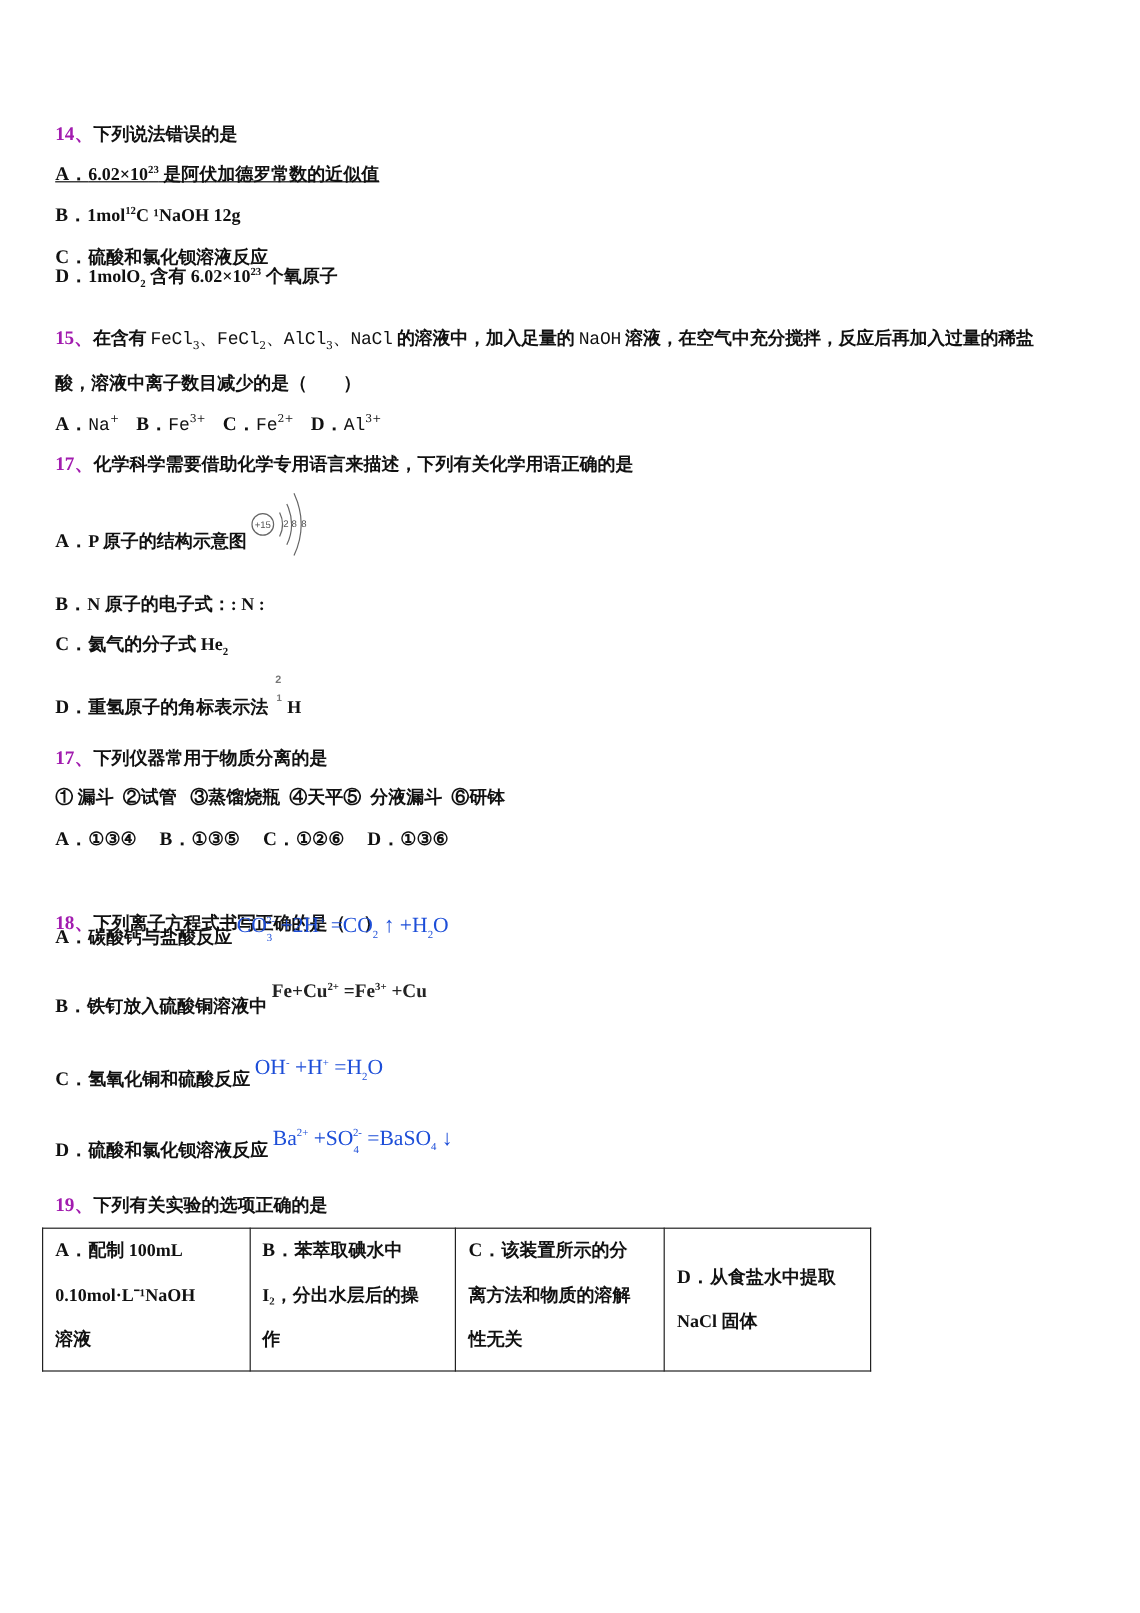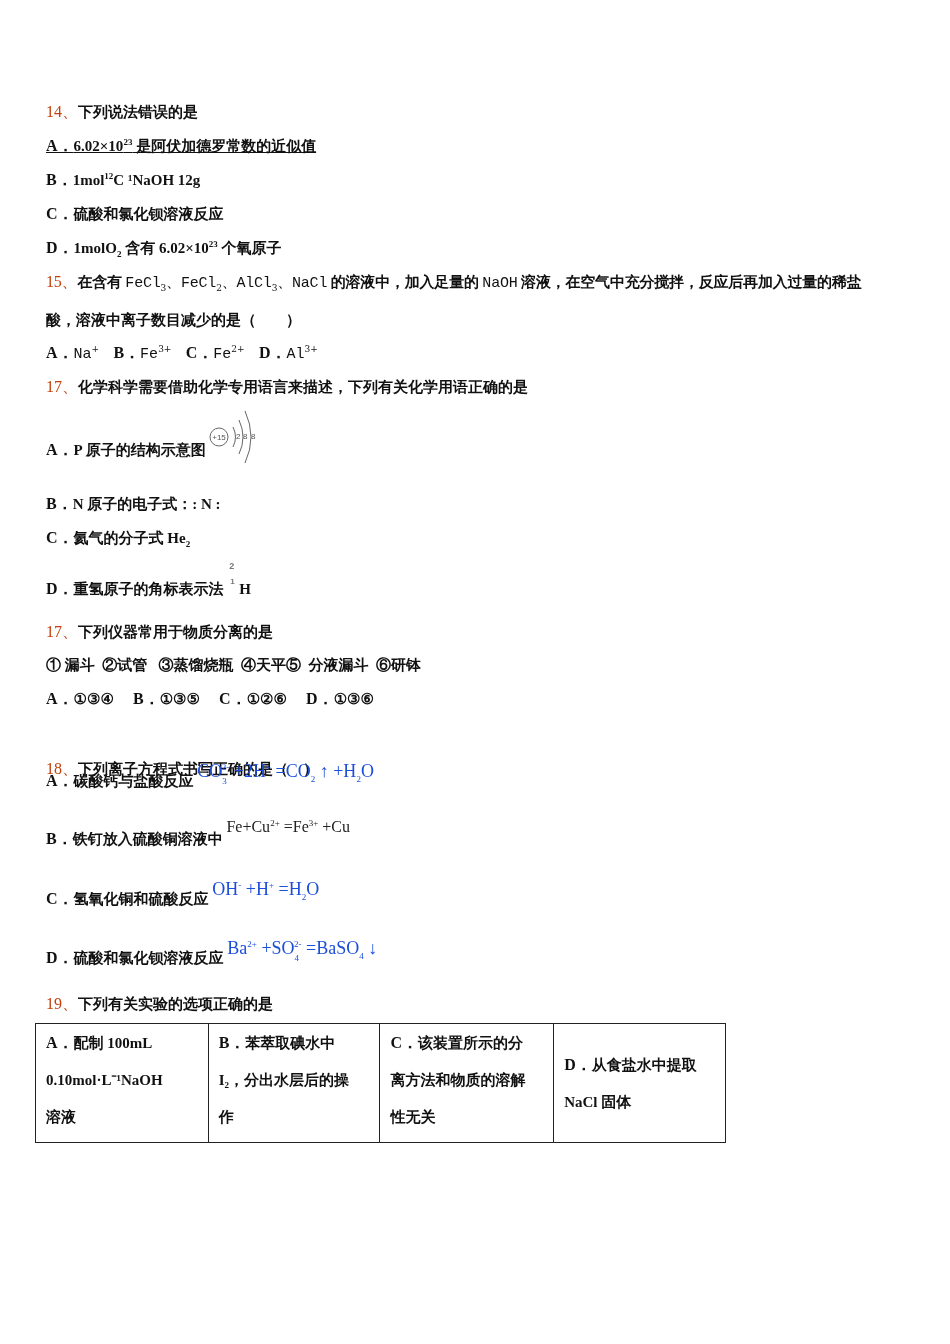--- a/index.html
+++ b/index.html
@@ -18,33 +18,34 @@
     .line {
       position: absolute;
       left: 46px;
       font-size: 15px;
       line-height: 20px;
       white-space: nowrap;
     }
     .qnum {
       font-family: "Liberation Serif", serif;
       font-size: 16px;
-      color: #c2410c;
+      color: #a21caf;
+      font-weight: bold;
     }
     .b { font-weight: bold; font-family: "Liberation Serif", serif; }
     .opt { font-weight: bold; font-family: "Liberation Serif", serif; font-size: 16px; }
     .mono { font-family: "Liberation Mono", monospace; font-size: 15px; }
     sup, sub { font-size: 9px; line-height: 0; }
     .eq {
       font-family: "Liberation Serif", serif;
       font-size: 18px;
       color: #1d4ed8;
       position: relative;
     }
-    .eq.bold { font-weight: normal; color: #222; font-size: 16px; }
+    .eq.bold { font-weight: bold; color: #222; font-size: 16px; }
     .eq sup, .eq sub { font-size: 9px; }
 
     
     .atom {
       display: inline-block;
       position: relative;
       width: 52px;
       height: 64px;
       vertical-align: middle;
       margin-top: -30px;
@@ -86,21 +87,21 @@
 </div>
 <div class="line b" style="top:136px;text-decoration:underline;">
   <span class="opt">A．</span><span>6.02×10</span><sup>23</sup><span> 是阿伏加德罗常数的近似值</span>
 </div>
 <div class="line b" style="top:170px;">
   <span class="opt">B．</span><span>1mol</span><sup>12</sup><span>C</span><span> ¹NaOH 12g</span>
 </div>
 <div class="line" style="top:204px;">
   <span class="opt">C．</span><span class="b">硫酸和氯化钡溶液反应</span>
 </div>
-<div class="line b" style="top:238px;">
+<div class="line b" style="top:221px;">
   <span class="opt">D．</span><span>1molO</span><sub>2</sub><span> 含有 6.02×10</span><sup>23</sup><span> 个氧原子</span>
 </div>
 
 <div class="line" style="top:272px; letter-spacing:-0.2px;">
   <span class="qnum">15、</span><span class="b">在含有 </span><span class="mono">FeCl</span><sub>3</sub><span class="mono">、FeCl</span><sub>2</sub><span class="mono">、AlCl</span><sub>3</sub><span class="mono">、NaCl</span><span class="b"> 的溶液中，加入足量的 </span><span class="mono">NaOH</span><span class="b"> 溶液，在空气中充分搅拌，反应后再加入过量的稀盐</span>
 </div>
 <div class="line b" style="top:310px;">酸，溶液中离子数目减少的是（　　）</div>
 <div class="line" style="top:343px;">
   <span><span class="opt">A．</span><span class="mono">Na</span><sup>+</sup></span>&nbsp;&nbsp;
   <span><span class="opt">B．</span><span class="mono">Fe</span><sup>3+</sup></span>&nbsp;&nbsp;

